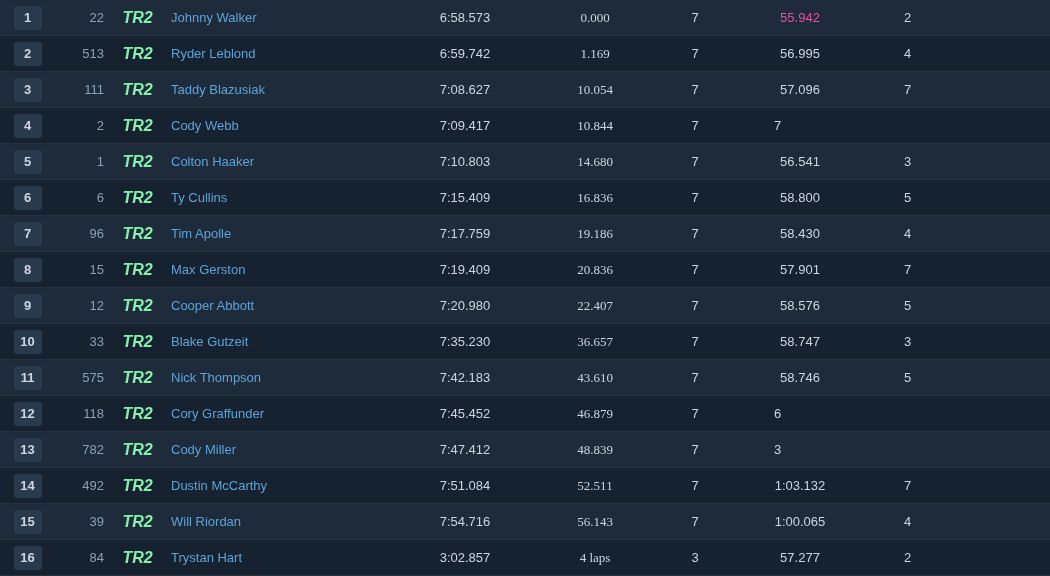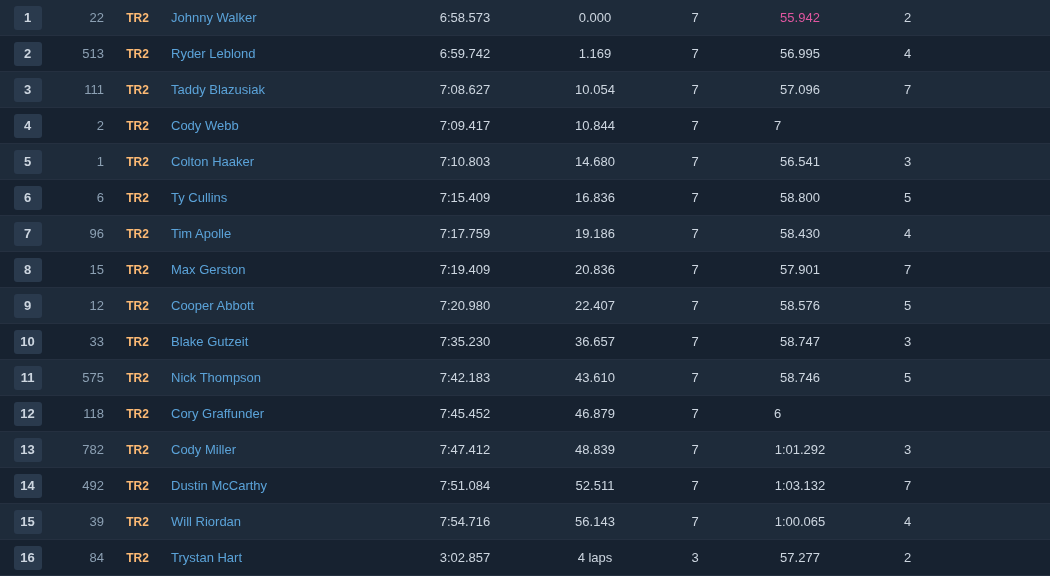--- a/index.html
+++ b/index.html
@@ -53,36 +53,38 @@
     .cell-num {
       width: 55px;
       justify-content: flex-end;
       color: #8ca0b3;
     }
     .cell-class {
       width: 55px;
       justify-content: center;
     }
     .tr2-badge {
+      font-style: italic;
       font-weight: bold;
-      color: #fdba74;
-      font-size: 12px;
+      color: #86efac;
+      font-size: 16px;
     }
     .cell-name {
       width: 230px;
       justify-content: flex-start;
       color: #5ba3d9;
     }
     .cell-time {
       width: 140px;
       justify-content: center;
     }
     .cell-gap {
       width: 120px;
       justify-content: center;
+      font-family: Liberation Serif, serif;
     }
     .cell-laps {
       width: 80px;
       justify-content: center;
     }
     .cell-best {
       width: 130px;
       justify-content: center;
     }
     .cell-best.highlight {
@@ -280,21 +282,20 @@
         <div class="pos-badge">13</div>
       </div>
       <div class="cell cell-num">782</div>
       <div class="cell cell-class">
         <span class="tr2-badge">TR2</span>
       </div>
       <div class="cell cell-name">Cody Miller</div>
       <div class="cell cell-time">7:47.412</div>
       <div class="cell cell-gap">48.839</div>
       <div class="cell cell-laps">7</div>
-      <div class="cell cell-best">1:01.292</div>
       <div class="cell cell-last">3</div>
     </div>
     <div class="row">
       <div class="cell cell-pos">
         <div class="pos-badge">14</div>
       </div>
       <div class="cell cell-num">492</div>
       <div class="cell cell-class">
         <span class="tr2-badge">TR2</span>
       </div>

